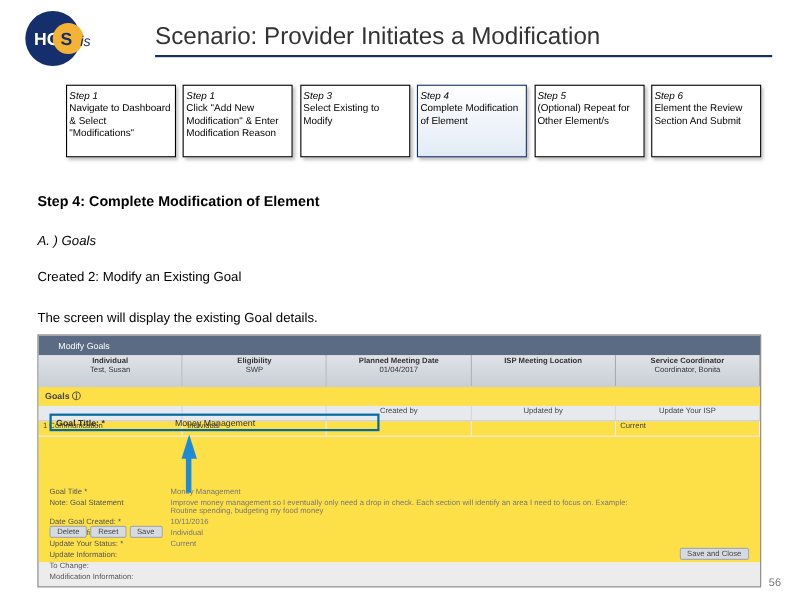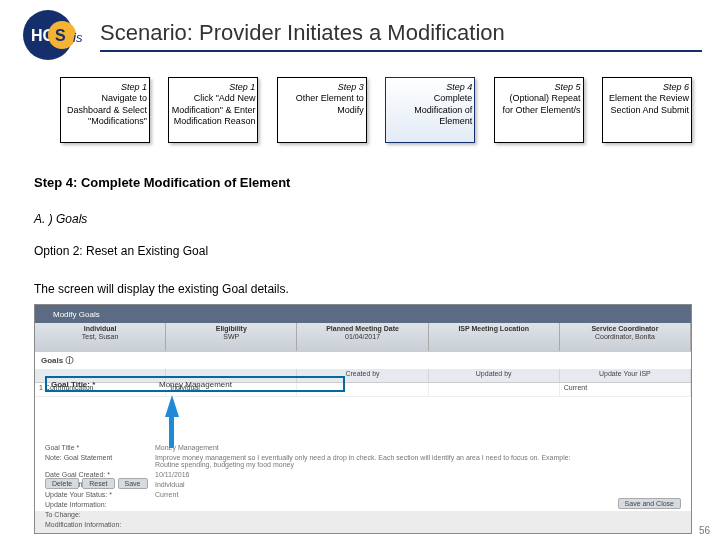--- a/index.html
+++ b/index.html
@@ -21,33 +21,34 @@
     height: 55px;
     position: relative;
     margin-right: 12px;
   }
   .title {
     font-size: 22px;
     color: #333;
     border-bottom: 2px solid #142f6b;
     padding-bottom: 4px;
     flex: 1;
+    margin-left: 41px;
   }
   .steps-row {
     display: flex;
     justify-content: space-between;
     padding: 10px 28px 4px 60px;
     gap: 4px;
   }
   .step-box {
     border: 1px solid #000;
-    width: 90px;
+    width: 100px;
     min-height: 66px;
     font-size: 9px;
-    text-align: right;
+    text-align: left;
     padding: 4px 2px;
     line-height: 1.25;
     box-shadow: 2px 2px 3px rgba(0,0,0,0.25);
     background: #fff;
   }
   .step-box.active {
     background: linear-gradient(#fff,#e2ebf5);
     border-color: #142f6b;
   }
   .step-head { font-style: italic; font-weight: normal; }
@@ -90,21 +91,21 @@
     border-right: 1px solid #aaa;
     background: linear-gradient(#dfe3e8,#c9cfd6);
     padding: 2px 4px;
     font-size: 7px;
     color: #333;
     text-align: center;
     line-height: 1.2;
   }
   .ss-tab .t1 { font-weight: bold; display:block; }
   .ss-white {
-    background: #ffffff;
+    background: #fde047;
     margin: 0;
     height: 160px;
     border-top: 1px solid #ccc;
     position: relative;
   }
   .ss-grid-head {
     display: flex;
     background: #e6e9ee;
     border-bottom: 1px solid #ccc;
     height: 14px;
@@ -200,39 +201,39 @@
   <div class="step-box">
     <div class="step-head">Step 1</div>
     <div>Navigate to Dashboard &amp; Select "Modifications"</div>
   </div>
   <div class="step-box">
     <div class="step-head">Step 1</div>
     <div>Click "Add New Modification" &amp; Enter Modification Reason</div>
   </div>
   <div class="step-box">
     <div class="step-head">Step 3</div>
-    <div>Other Element to Modify</div>
+    <div>Select Existing to Modify</div>
   </div>
   <div class="step-box active">
     <div class="step-head">Step 4</div>
     <div>Complete Modification of Element</div>
   </div>
   <div class="step-box">
     <div class="step-head">Step 5</div>
     <div>(Optional) Repeat for Other Element/s</div>
   </div>
   <div class="step-box">
     <div class="step-head">Step 6</div>
     <div>Element the Review Section And Submit</div>
   </div>
 </div>
 
 <div class="section-label">Step 4: Complete Modification of Element</div>
 <div class="body-text"><i>A. ) Goals</i></div>
-<div class="body-text">Option 2: Reset an Existing Goal</div>
+<div class="body-text">Created 2: Modify an Existing Goal</div>
 <div class="body-text" style="padding-top:8px">The screen will display the existing Goal details.</div>
 
 <div class="sshot">
   <div class="ss-bar">Modify Goals</div>
   <div class="ss-tabs">
     <div class="ss-tab"><span class="t1">Individual</span><span>Test, Susan</span></div>
     <div class="ss-tab"><span class="t1">Eligibility</span><span>SWP</span></div>
     <div class="ss-tab"><span class="t1">Planned Meeting Date</span><span>01/04/2017</span></div>
     <div class="ss-tab"><span class="t1">ISP Meeting Location</span><span></span></div>
     <div class="ss-tab"><span class="t1">Service Coordinator</span><span>Coordinator, Bonita</span></div>

